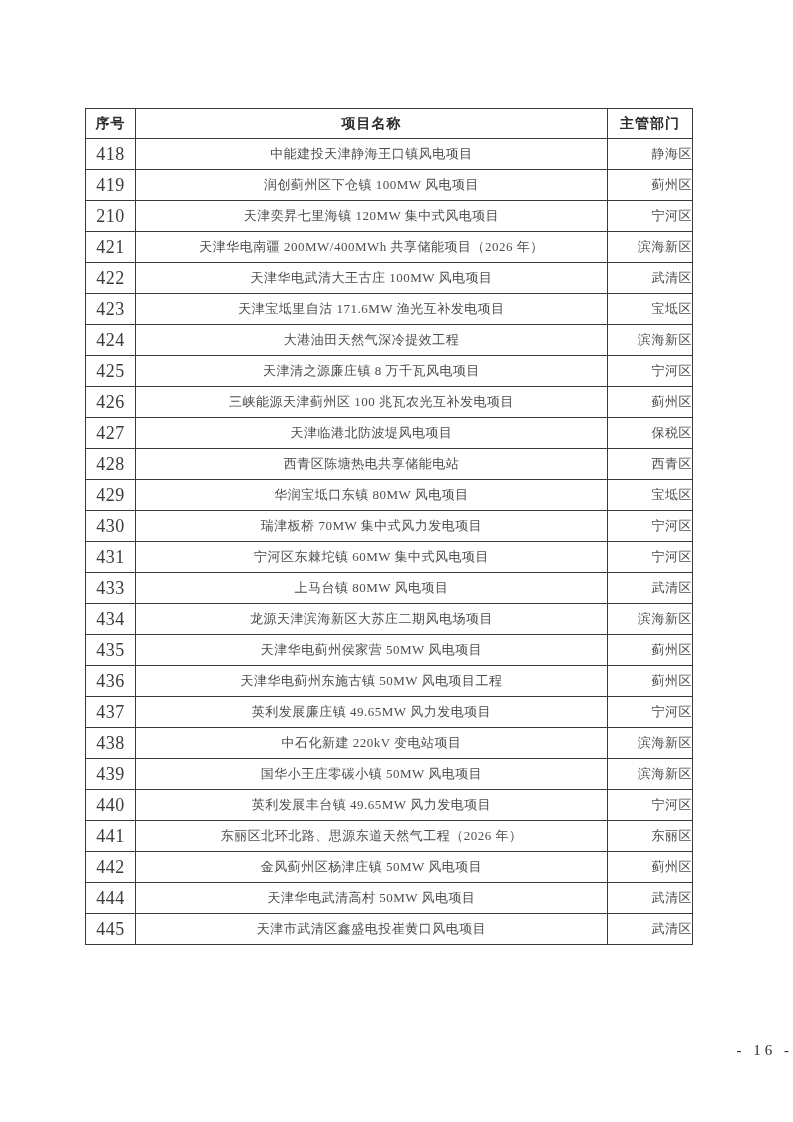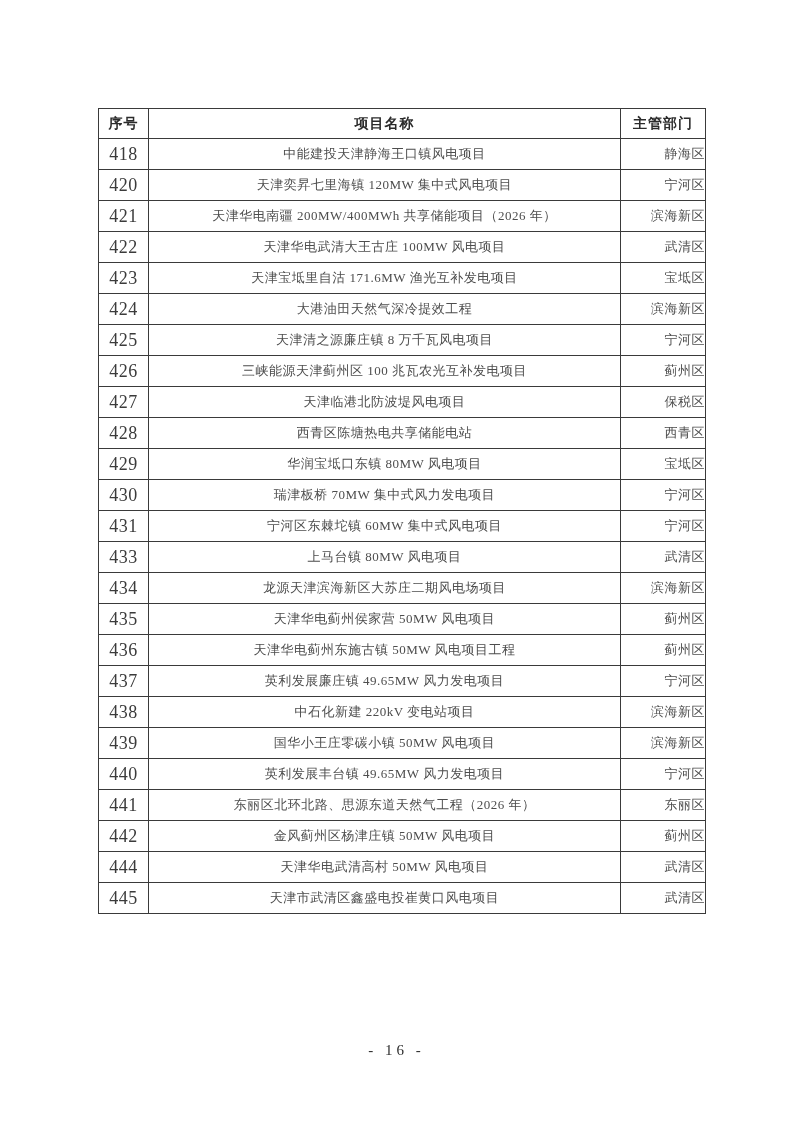--- a/index.html
+++ b/index.html
@@ -11,21 +11,21 @@
   }
   .page {
     position: relative;
     width: 793px;
     height: 1122px;
     background: #ffffff;
     overflow: hidden;
   }
   .doc-table {
     position: absolute;
-    left: 98px;
+    left: 85px;
     top: 108px;
     width: 607px;
     border-collapse: collapse;
     table-layout: fixed;
   }
   .doc-table col.col-no   { width: 50px; }
   .doc-table col.col-name { width: 472px; }
   .doc-table col.col-dept { width: 85px; }
   .doc-table th, .doc-table td {
     border: 1px solid #3a3a3a;
@@ -51,21 +51,21 @@
     color: #3b3b3b;
     letter-spacing: 0.5px;
   }
   .doc-table td.cell-name { letter-spacing: 0.5px; }
   .doc-table td.cell-dept { letter-spacing: 0.5px; text-align: right; }
   .page-footer {
     position: absolute;
     left: 0;
     top: 1042px;
     width: 100%;
-    text-align: center;
+    text-align: right;
     font-size: 15px;
     color: #2f2f2f;
     letter-spacing: 4px;
   }
 </style>
 </head>
 <body>
 
 <div class="page">
 
@@ -83,23 +83,28 @@
       </tr>
     </thead>
     <tbody>
 
         <tr>
           <td class="cell-no">418</td>
           <td class="cell-name">中能建投天津静海王口镇风电项目</td>
           <td class="cell-dept">静海区</td>
         </tr>
 
-
-        <tr>
-          <td class="cell-no">420</td>
+        <tr>
+          <td class="cell-no">419</td>
+          <td class="cell-name">润创蓟州区下仓镇 100MW 风电项目</td>
+          <td class="cell-dept">蓟州区</td>
+        </tr>
+
+        <tr>
+          <td class="cell-no">210</td>
           <td class="cell-name">天津奕昇七里海镇 120MW 集中式风电项目</td>
           <td class="cell-dept">宁河区</td>
         </tr>
 
         <tr>
           <td class="cell-no">421</td>
           <td class="cell-name">天津华电南疆 200MW/400MWh 共享储能项目（2026 年）</td>
           <td class="cell-dept">滨海新区</td>
         </tr>
 

